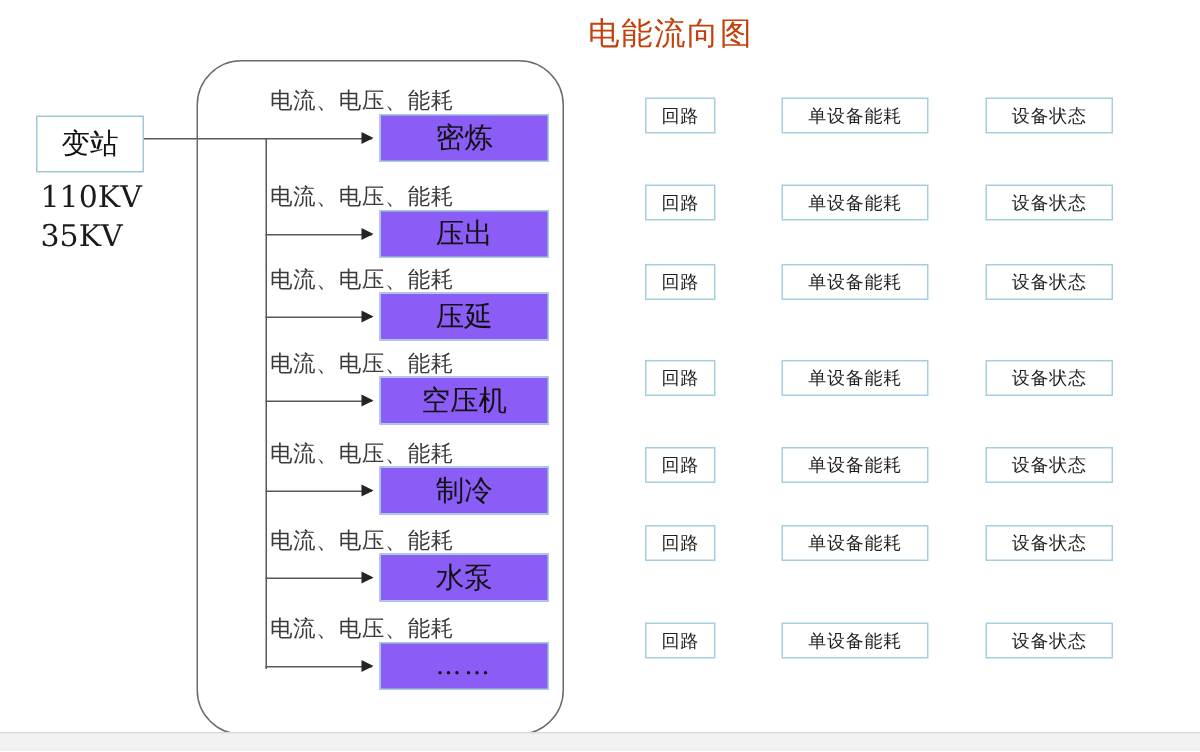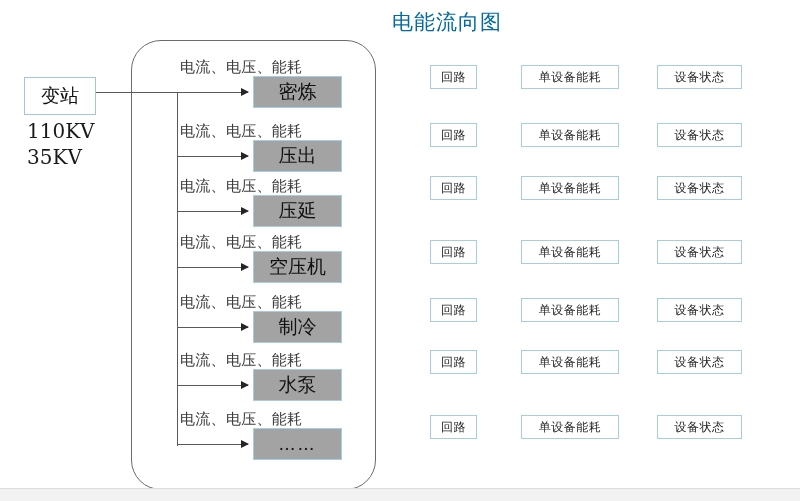--- a/index.html
+++ b/index.html
@@ -30,21 +30,21 @@
     border-top: 1px solid #dcdcdc;
   }
 
   
   .diagram-title {
     position: absolute;
     left: 392px;
     top: 8px;
     font-family: "DejaVu Serif", serif;
     font-size: 21px;
-    color: #0369a1;
+    color: #c2410c;
     letter-spacing: 1px;
     white-space: nowrap;
   }
 
   
   .substation-box {
     position: absolute;
     left: 24px;
     top: 77px;
     width: 72px;
@@ -120,25 +120,25 @@
     width: 0;
     height: 0;
     border-left: 8px solid #242424;
     border-top: 4px solid transparent;
     border-bottom: 4px solid transparent;
   }
 
   .proc-box {
     position: absolute;
     left: 253px;
-    width: 89px;
+    width: 113px;
     height: 32px;
     border: 1px solid #a5cfde;
     box-sizing: border-box;
-    background: #a3a3a3;
+    background: #8b5cf6;
     display: flex;
     align-items: center;
     justify-content: center;
     font-family: "DejaVu Serif", serif;
     font-size: 19px;
     color: #111;
     white-space: nowrap;
   }
   .proc-box.ellipsis {
     font-size: 17px;

